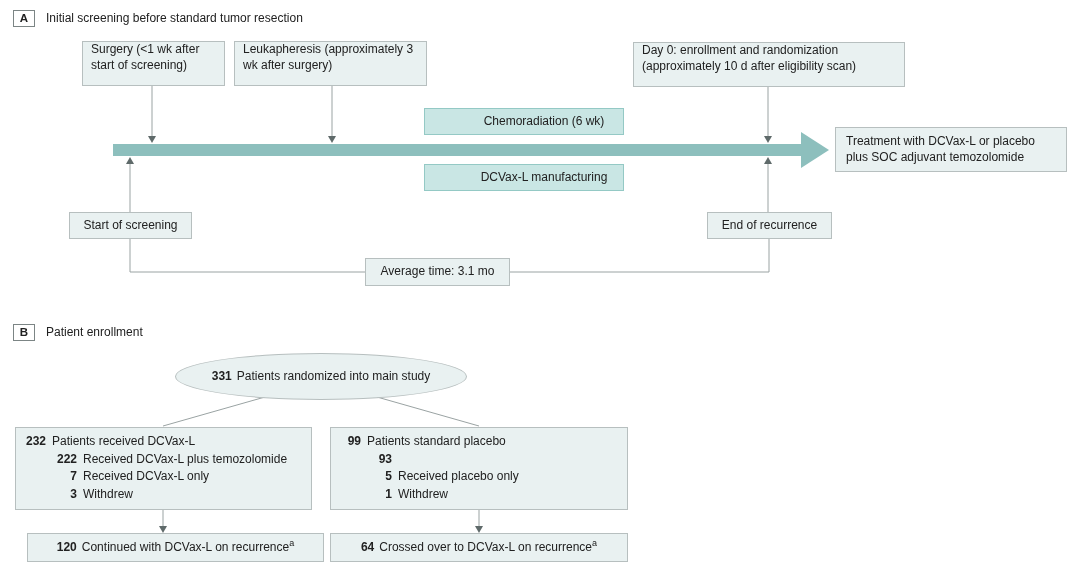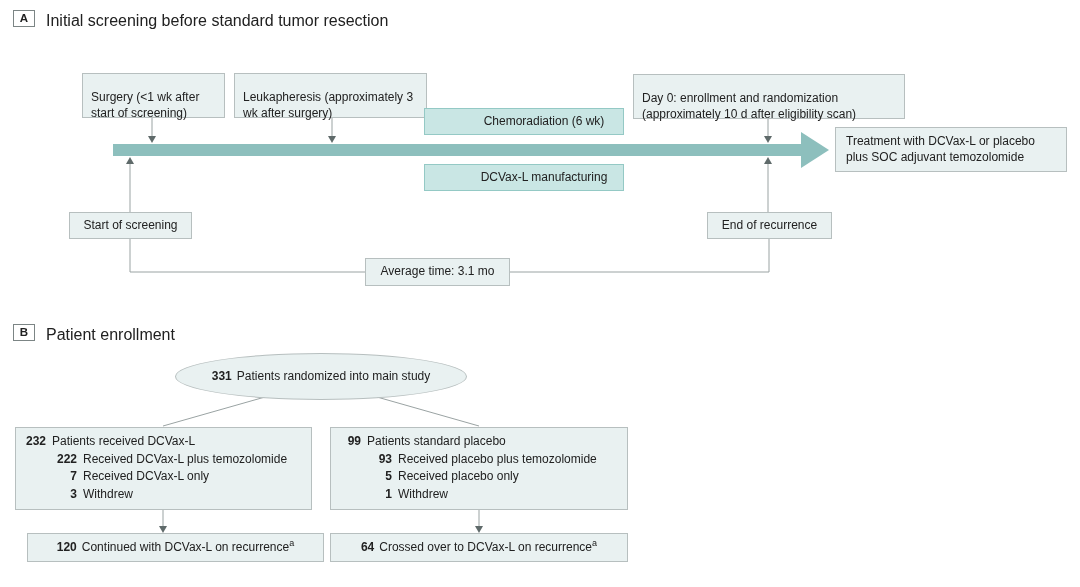--- a/index.html
+++ b/index.html
@@ -8,28 +8,28 @@
     font-family:"Liberation Sans",sans-serif;color:var(--text,#212121);
     font-size:12px;line-height:1.3;
   }
   svg.connectors{position:absolute;left:0;top:0;pointer-events:none;}
 
   .panel-label{
     position:absolute;width:22px;height:17px;background:#fff;
     border:1px solid #7c8585;font-weight:bold;font-size:11.5px;
     display:flex;align-items:center;justify-content:center;box-sizing:border-box;
   }
-  .panel-title{position:absolute;font-size:16px;}
+  .panel-title{position:absolute;font-size:12px;}
 
   .box{
     position:absolute;box-sizing:border-box;
     background:var(--box_fill,#e9f1f1);
     border:1px solid var(--box_border,#b7bfbf);
   }
-  .box.pad{padding:16px 8px;margin-top:32px;}
+  .box.pad{padding:0 8px;}
   .box.center{display:flex;align-items:center;justify-content:center;text-align:center;}
   .box.vcenter-left{display:flex;flex-direction:column;justify-content:center;padding:0 10px;}
   .box.teal{
     background:var(--teal_fill,#c9e6e4);
     border:1px solid var(--teal_border,#94c9c5);
     padding-left:40px;
   }
 
   .timeline-bar{position:absolute;background:var(--timeline,#8dbfbd);}
   .timeline-head{
@@ -132,21 +132,20 @@
     </div>
   </div>
 
   <div class="box arm-box" style="left:330px;top:427px;width:298px;height:83px;">
     <div class="arm-row">
       <span class="num l0">99</span>
       <span>Patients standard placebo</span>
     </div>
     <div class="arm-row">
       <span class="num l1">93</span>
-      <span>Received placebo plus temozolomide</span>
     </div>
     <div class="arm-row">
       <span class="num l1">5</span>
       <span>Received placebo only</span>
     </div>
     <div class="arm-row">
       <span class="num l1">1</span>
       <span>Withdrew</span>
     </div>
   </div>

